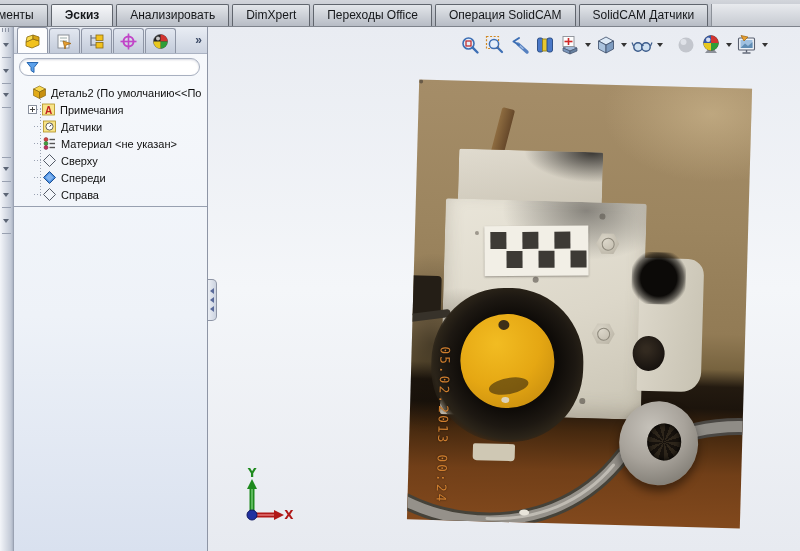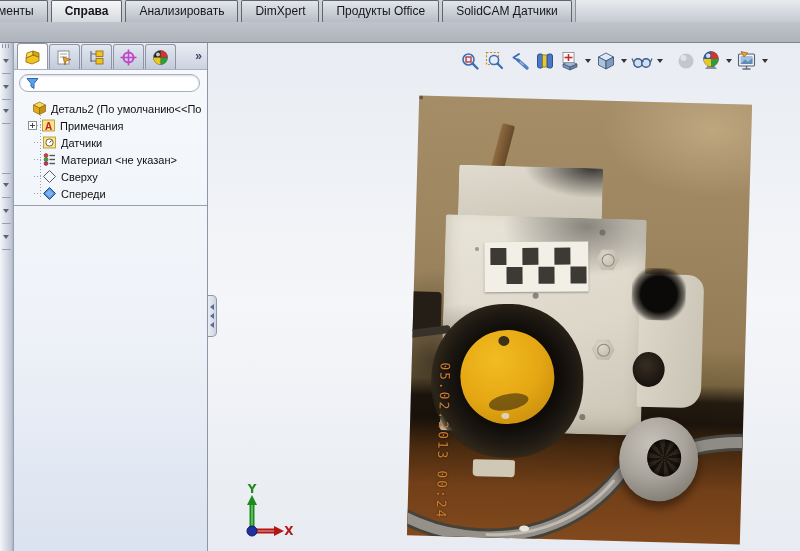--- a/index.html
+++ b/index.html
@@ -1,21 +1,21 @@
 <!DOCTYPE html>
 <html><head>
 <meta charset="utf-8">
 <style>
   * { margin:0; padding:0; box-sizing:border-box; }
   html,body { width:800px; height:551px; overflow:hidden;
     font-family:"Liberation Sans", sans-serif; background:#e9ecf2; }
 
   
-  .tabbar { height:43px; background:linear-gradient(180deg,#d2d5db,#aeb3bc);
-    border-bottom:1px solid #7e838c; display:flex; overflow:hidden; }
+  .tabbar { height:27px; background:linear-gradient(180deg,#d2d5db,#aeb3bc);
+    border-bottom:1px solid #7e838c; display:flex; align-items:flex-end; overflow:hidden; }
   .tab { height:22px; line-height:20px; padding:0 13px; font-size:12px; color:#15171a;
     background:linear-gradient(180deg,#e3e6ea,#b7bcc5); border:1px solid #60656d;
     border-bottom:none; border-radius:2px 2px 0 0; margin-right:3px; white-space:nowrap;
     cursor:default; }
   .tab.first { margin-left:-16px; }
   .tab.active { background:linear-gradient(180deg,#f6f7f9,#d5d9df); font-weight:bold; }
   .tabbar-rest { flex:1; height:22px;
     background:linear-gradient(180deg,#e8eaee,#c6cad1); border-left:1px solid #8c9199; }
 
   
@@ -155,24 +155,25 @@
 
   
   .triad { position:absolute; left:30px; top:438px; width:56px; height:62px; }
   .triad text { font-family:"DejaVu Sans",sans-serif; font-size:12px; font-weight:bold; }
 </style>
 </head>
 <body>
 
 <div class="tabbar">
   <div class="tab first">менты</div>
-  <div class="tab active">Справа</div>
+  <div class="tab active">Эскиз</div>
   <div class="tab">Анализировать</div>
   <div class="tab">DimXpert</div>
-  <div class="tab">Продукты Office</div>
+  <div class="tab">Переходы Office</div>
+  <div class="tab">Операция SolidCAM</div>
   <div class="tab">SolidCAM Датчики</div>
   <div class="tabbar-rest"></div>
 </div>
 
 <div class="main">
 
   <div class="leftstrip">
     <div class="ls-dots"></div>
     <div class="ls-arrow" style="top:16px"></div>
     <div class="ls-line" style="top:30px"></div>
@@ -297,20 +298,27 @@
 
         <div class="trow">
           <span class="stub"></span>
           <svg class="ticon" viewBox="0 0 15 15">
             <polygon points="7.5,1.5 13.5,7.5 7.5,13.5 1.5,7.5" fill="#4a8fe0" stroke="#1f4f90" stroke-width="1"></polygon>
             <polygon points="7.5,3.5 11.5,7.5 7.5,11.5 3.5,7.5" fill="#7fb2ef"></polygon>
           </svg>
           <span class="lbl">Спереди</span>
         </div>
 
+        <div class="trow">
+          <span class="stub"></span>
+          <svg class="ticon" viewBox="0 0 15 15">
+            <polygon points="7.5,1.5 13.5,7.5 7.5,13.5 1.5,7.5" fill="none" stroke="#555c68" stroke-width="1"></polygon>
+          </svg>
+          <span class="lbl">Справа</span>
+        </div>
 
 
         <div class="tree-sep"></div>
 
       </div>
     </div>
   </div>
 
   <div class="viewport">
 

